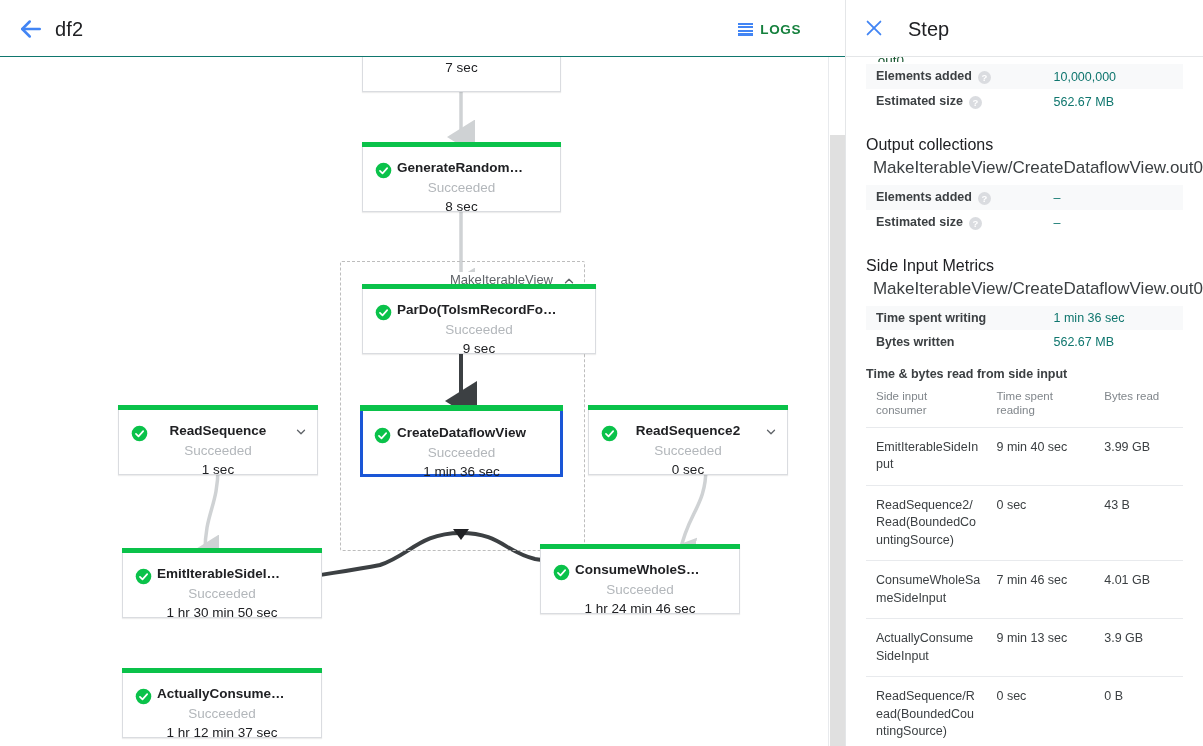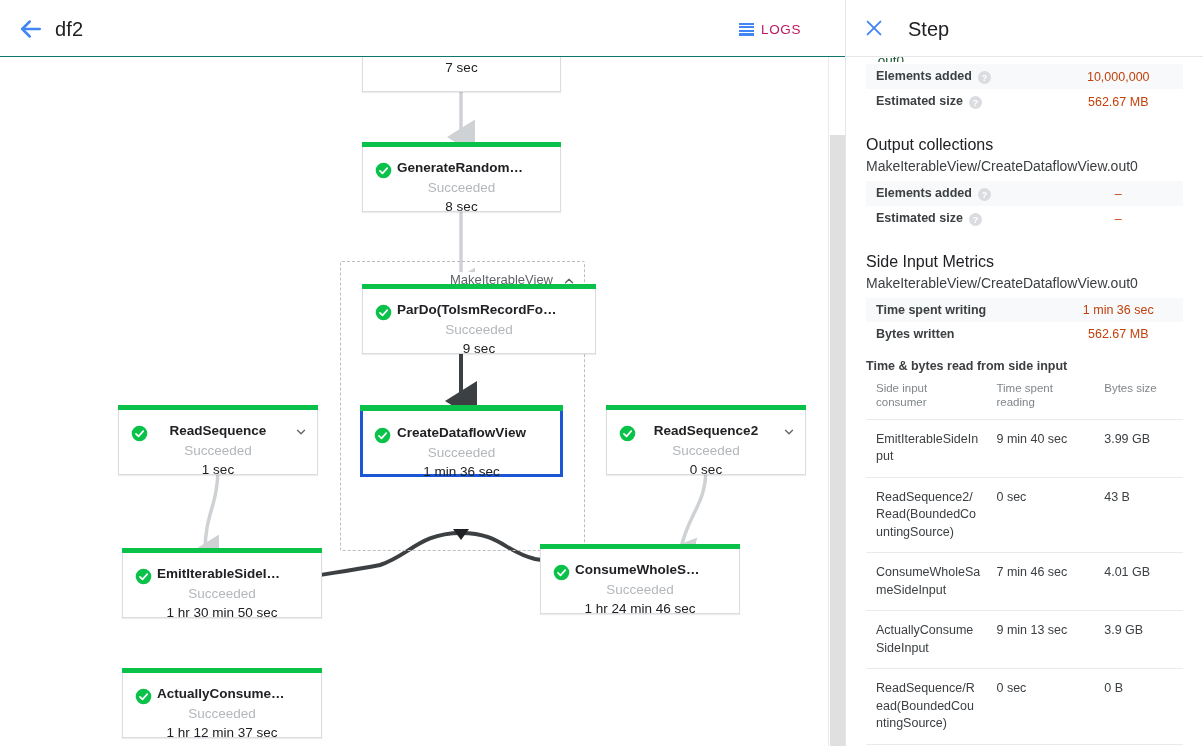--- a/index.html
+++ b/index.html
@@ -48,23 +48,23 @@
     letter-spacing: .1px;
     line-height: 30px;
   }
   #logs-btn {
     position: absolute;
     right: 44px; top: 16px;
     height: 26px;
     display: flex;
     align-items: center;
     gap: 7px;
-    color: #be185d;
+    color: #15803d;
     font-size: 13.5px;
-    font-weight: normal;
+    font-weight: bold;
     letter-spacing: .6px;
     cursor: pointer;
     user-select: none;
   }
   .logs-icon {
     display: inline-block;
     width: 15px; height: 13px;
     position: relative;
   }
   .logs-icon i {
@@ -248,43 +248,44 @@
     height: 9px;
     margin-left: 8px;
   }
   .section-title {
     font-size: 16px;
     color: #202124;
     margin: 0 0 4px 20px;
     font-weight: normal;
   }
   .section-sub {
-    font-size: 14px;
+    font-size: 17px;
     color: #3c4043;
     margin: 0 0 7px 20px;
     word-break: break-all;
+    text-align: right;
   }
   .kv-table {
     margin: 0 20px 0 20px;
     border-collapse: collapse;
     width: calc(100% - 40px);
   }
   .kv-table tr.shaded { background: #f8f9fa; }
   .kv-table td {
     padding: 5px 0 5px 10px;
     font-size: 12.5px;
     vertical-align: middle;
   }
   .kv-table td.k {
     color: #3c4043;
     font-weight: bold;
     width: 56%;
     white-space: nowrap;
   }
-  .kv-table td.v { color: #c2410c; text-align: center; }
+  .kv-table td.v { color: #0f766e; }
   .help-icon {
     display: inline-block;
     width: 13px; height: 13px;
     border-radius: 50%;
     background: #dadce0;
     color: #ffffff;
     font-size: 9.5px;
     font-weight: bold;
     line-height: 13px;
     text-align: center;
@@ -453,21 +454,21 @@
         <div class="title">ReadSequence</div>
         <div class="status">Succeeded</div>
         <div class="time">1 sec</div>
         <span class="node-chevron">
           <svg viewBox="0 0 24 24" width="14" height="14" fill="none" stroke="currentColor" stroke-width="2.2" stroke-linecap="round" stroke-linejoin="round">
             <polyline points="6 9 12 15 18 9"></polyline>
           </svg>
         </span>
       </div>
 
-      <div class="node" style="left:606px; top:348px; width:200px; height:70px;">
+      <div class="node" style="left:588px; top:348px; width:200px; height:70px;">
         <div class="bar"></div>
         <span class="check">
           <svg viewBox="0 0 24 24" width="17" height="17">
             <circle cx="12" cy="12" r="11" fill="#0ac24a"></circle>
             <path d="M7 12.4 L10.6 16 L17.2 8.6" fill="none" stroke="#fff" stroke-width="2.4" stroke-linecap="round" stroke-linejoin="round"></path>
           </svg>
         </span>
         <div class="title">ReadSequence2</div>
         <div class="status">Succeeded</div>
         <div class="time">0 sec</div>
@@ -606,21 +607,21 @@
       <table class="si-table">
         <colgroup>
             <col class="c1">
             <col class="c2">
             <col class="c3">
           </colgroup>
         <thead>
           <tr>
             <th>Side input consumer</th>
             <th>Time spent reading</th>
-            <th>Bytes size</th>
+            <th>Bytes read</th>
           </tr>
         </thead>
         <tbody>
           <tr>
             <td>EmitIterableSideInput</td>
             <td class="num">9 min 40 sec</td>
             <td class="num">3.99 GB</td>
           </tr>
           <tr>
             <td>ReadSequence2/Read(BoundedCountingSource)</td>

